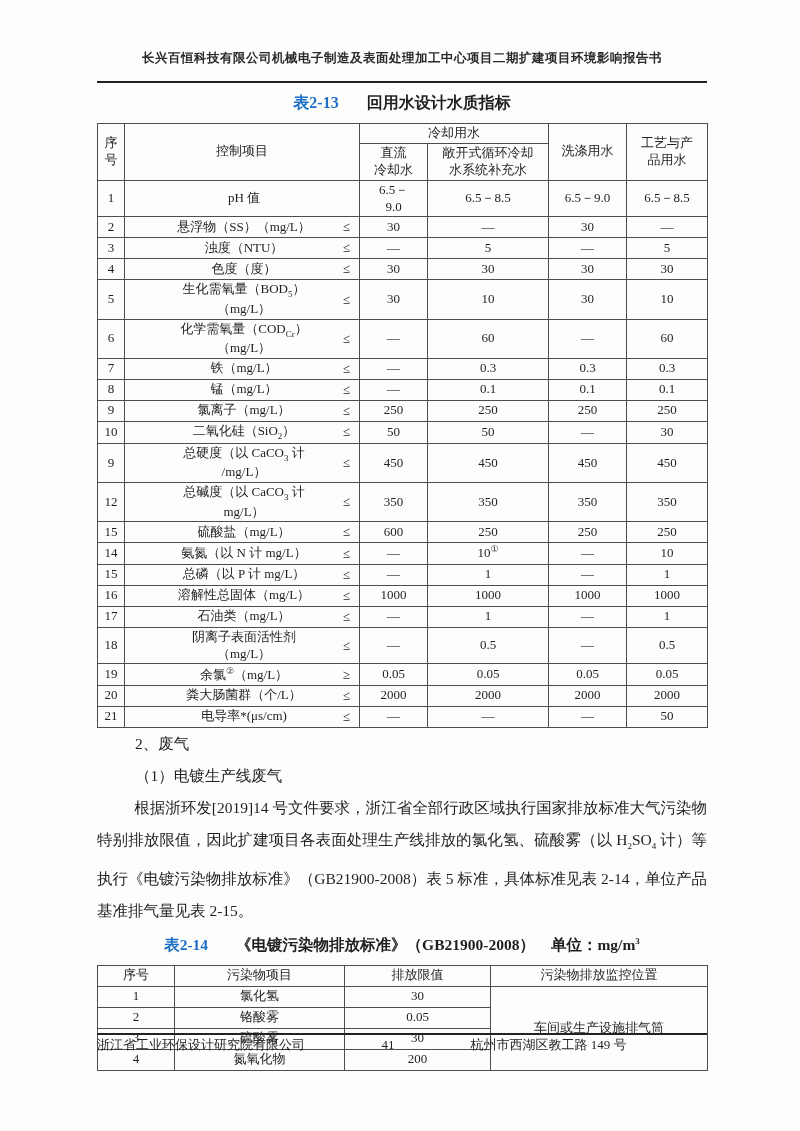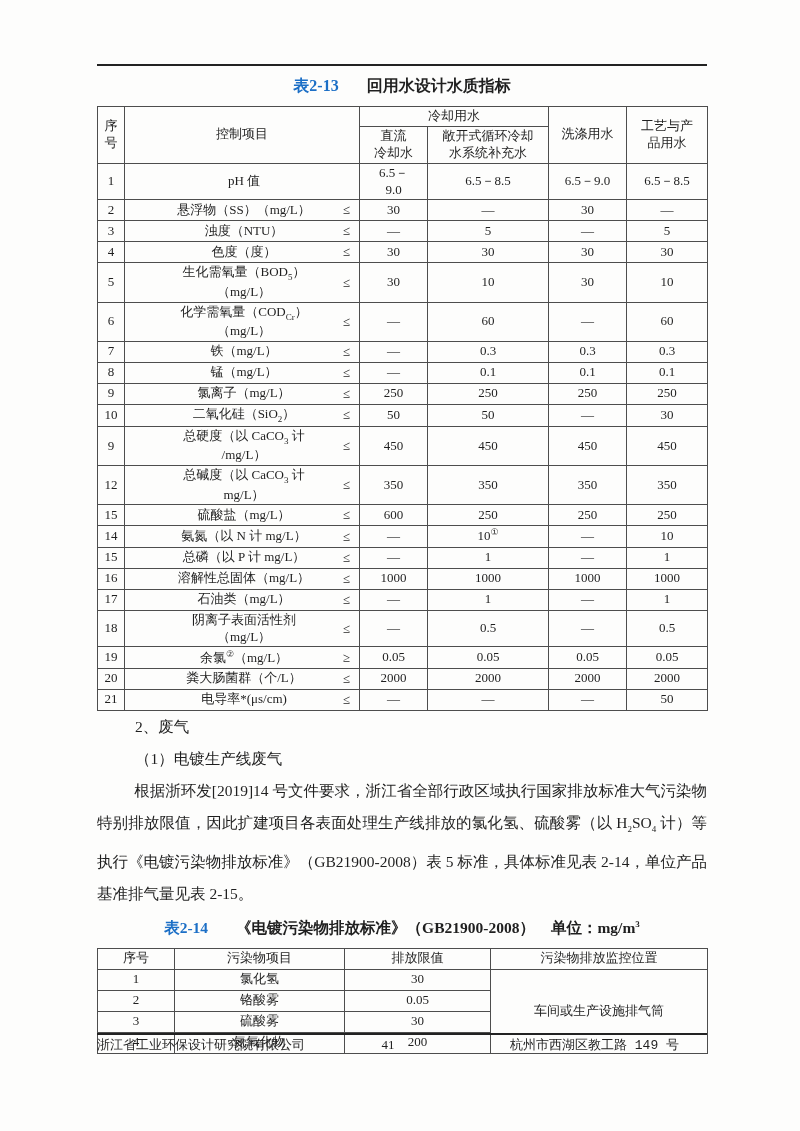--- a/index.html
+++ b/index.html
@@ -64,29 +64,30 @@
   
   .doc-footer{
     position:absolute;left:97px;top:1033px;width:610px;
     border-top:2px solid #222;
     padding-top:1px;
     display:flex;align-items:baseline;
     font-size:13px;
   }
   .doc-footer .f-left{flex:1;text-align:left;}
   .doc-footer .f-center{width:60px;text-align:center;}
-  .doc-footer .f-right{flex:1;text-align:right;padding-right:28px;font-family:Liberation Mono, monospace;}
+  .doc-footer .f-right{flex:1;text-align:center;padding-right:28px;}
 </style>
 </head>
 <body>
 
 <div class="page">
   <div class="content">
 
     <div class="doc-header">
+      <div class="doc-header-title">长兴百恒科技有限公司机械电子制造及表面处理加工中心项目二期扩建项目环境影响报告书</div>
       <div class="doc-header-rule"></div>
     </div>
 
     <div class="caption">
       <span class="cap-label">表2-13</span><span>回用水设计水质指标</span>
     </div>
 
     <table class="t13">
       <colgroup>
         <col class="c1">

